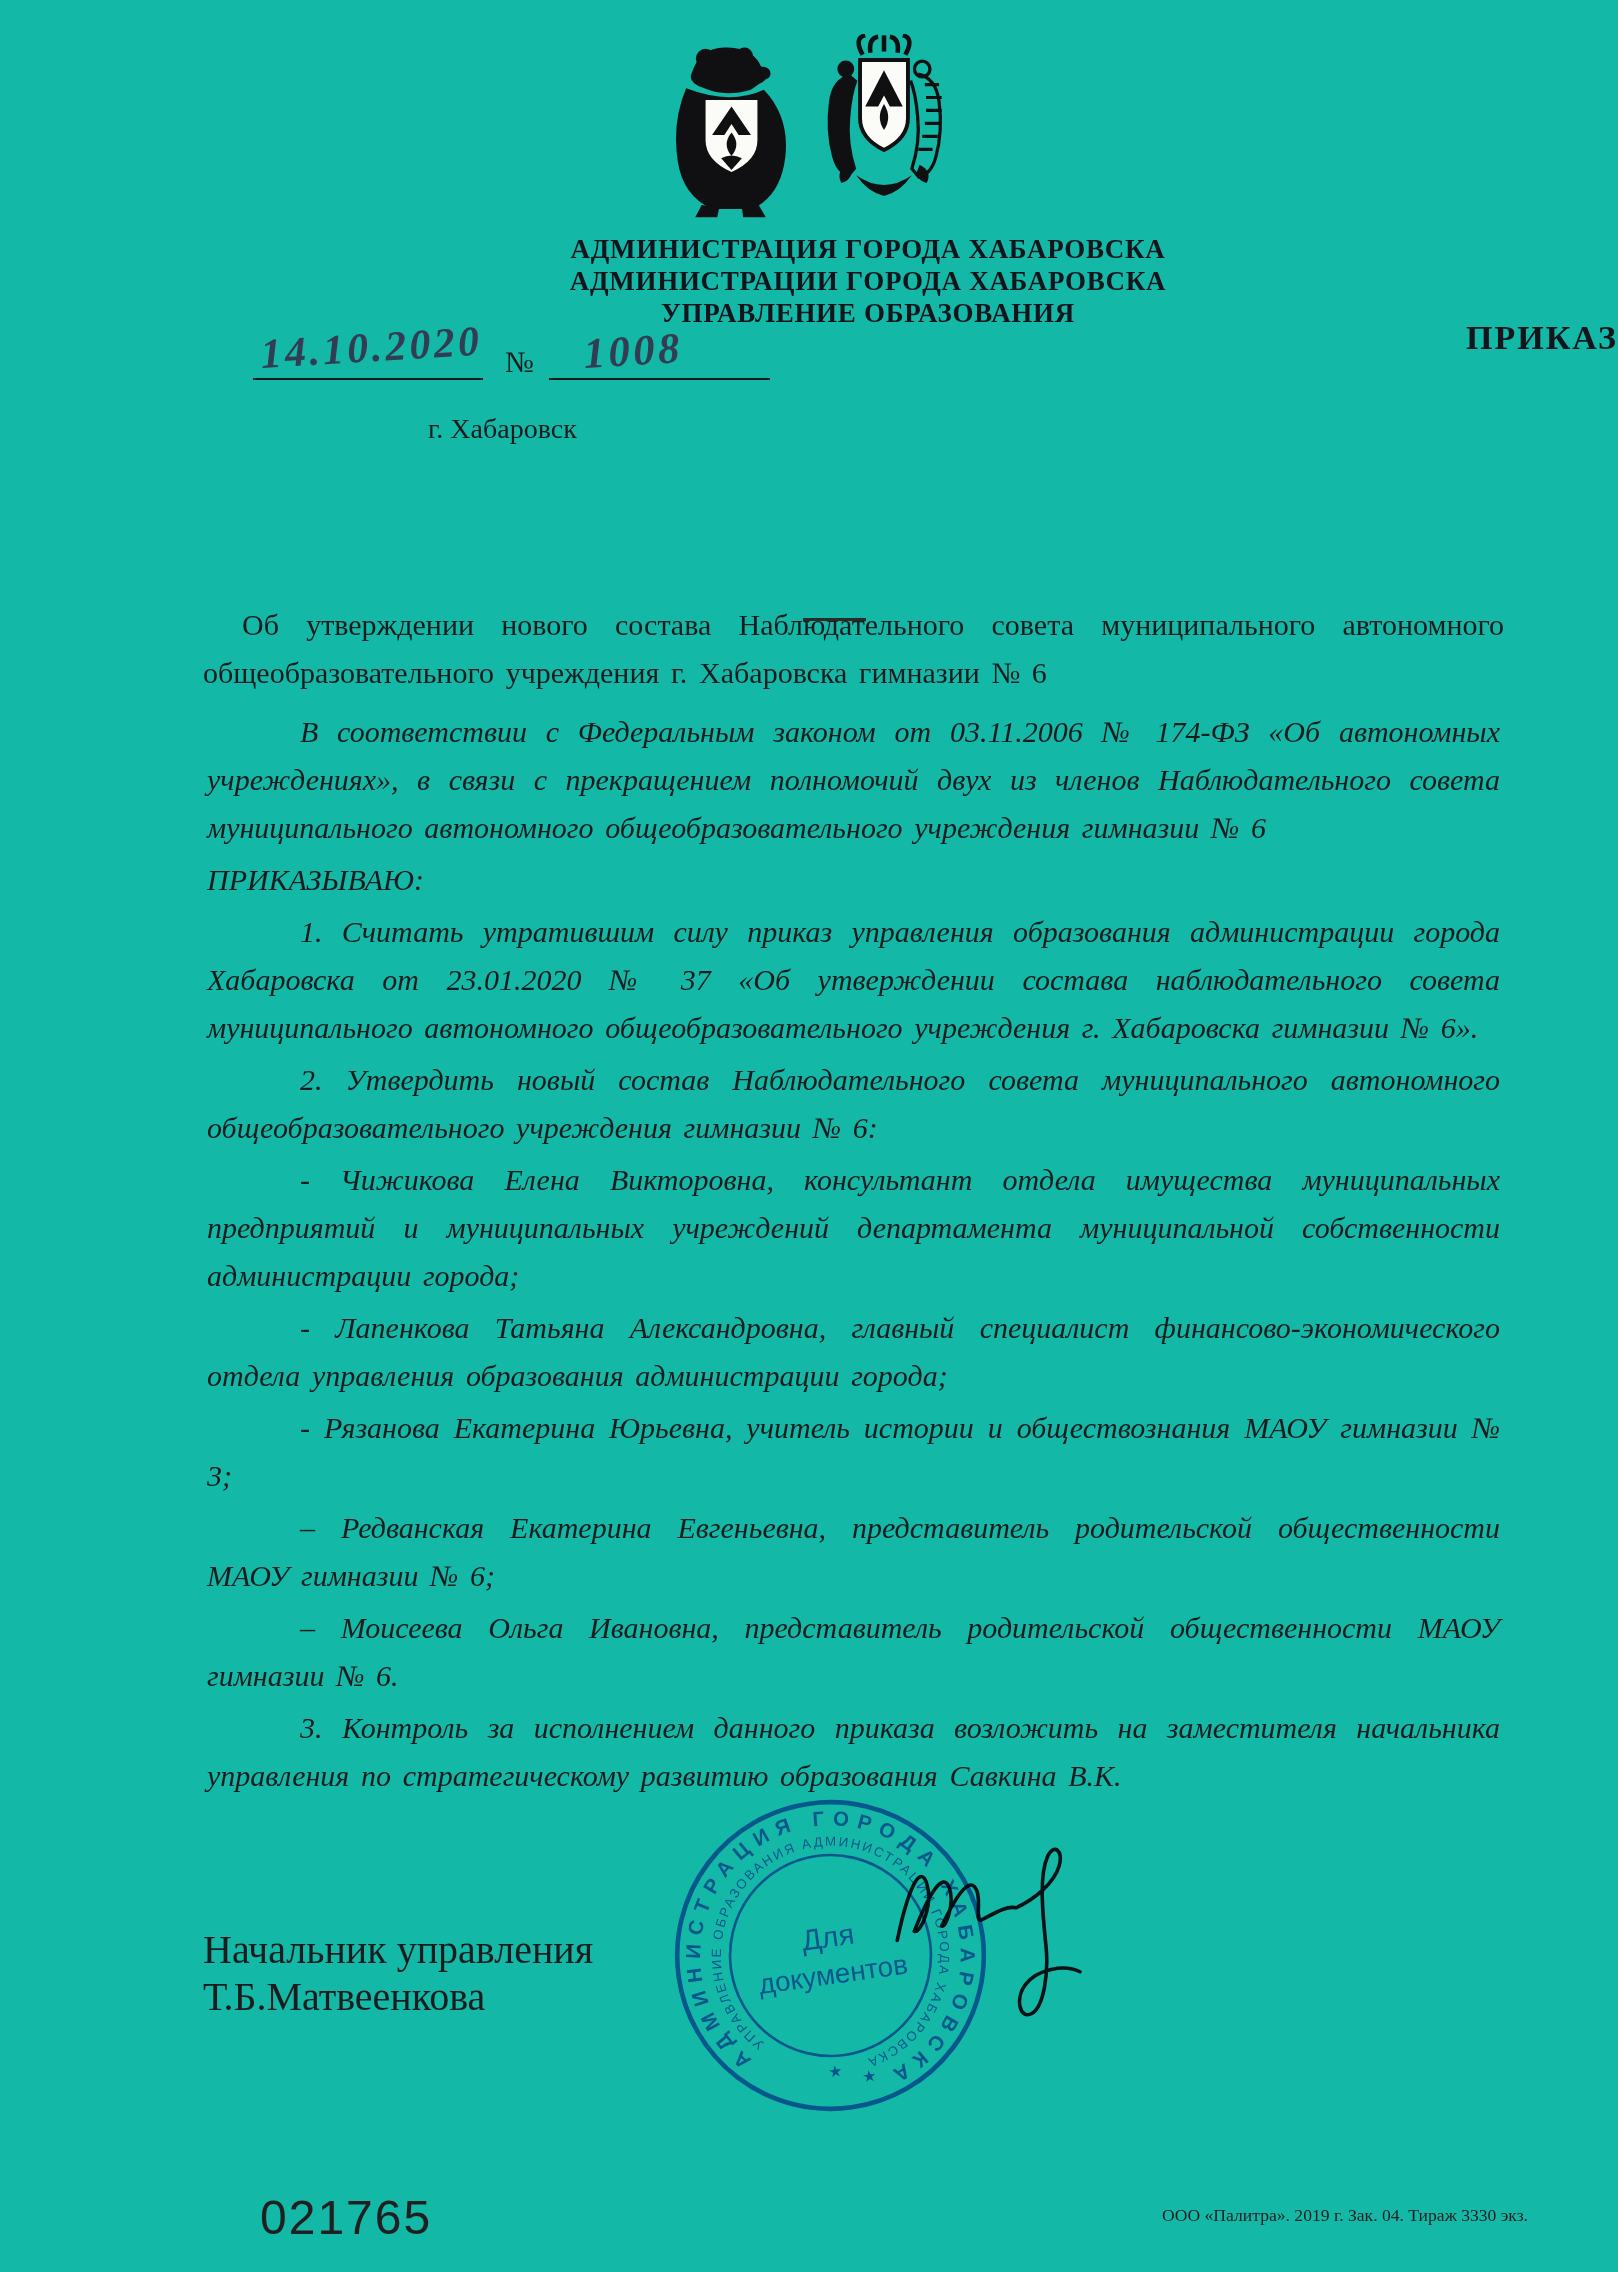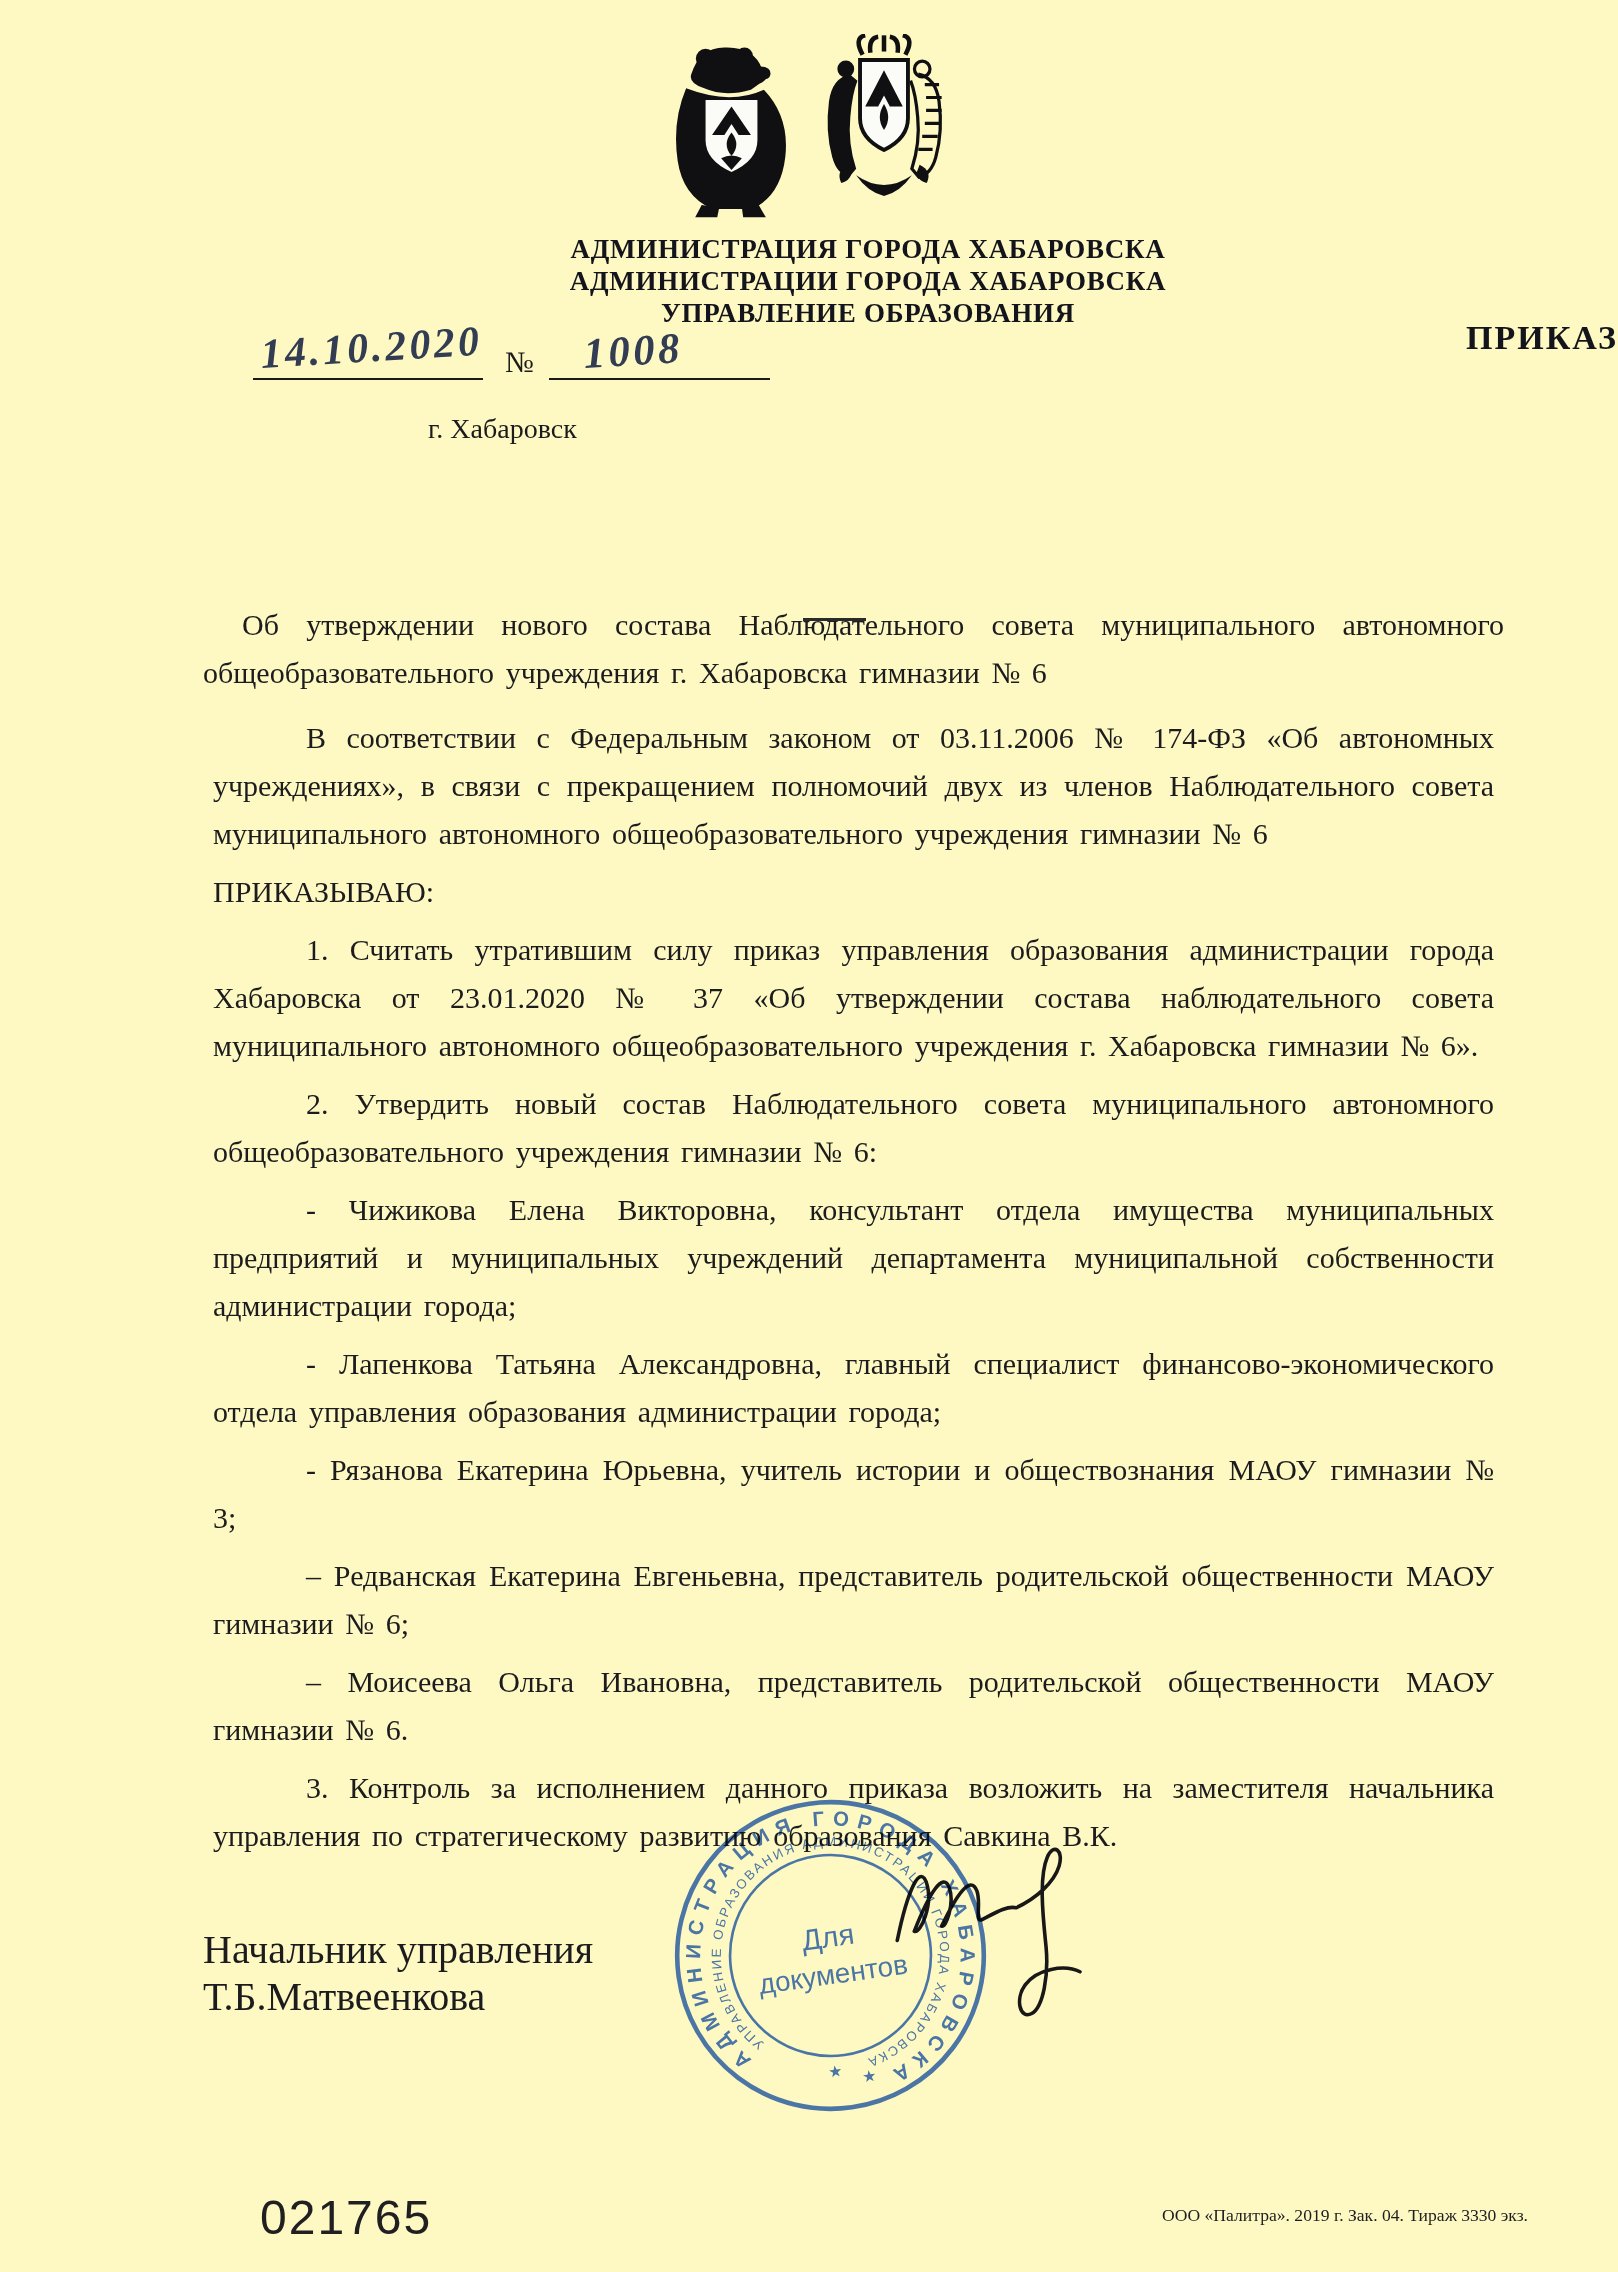--- a/index.html
+++ b/index.html
@@ -1,20 +1,20 @@
 <!DOCTYPE html>
 <html style="font-size:10.5px"><head>
 <meta charset="utf-8">
 <style>
   html,body { margin:0; padding:0; background:#e8e8e8; }
   .page {
     position:relative;
     width:1618px; height:2273px;
     margin:0 auto;
-    background:#fef9c3;
+    background:#14b8a6;
     font-family:"Liberation Serif", serif;
     color:#1c1c1e;
     overflow:hidden;
   }
 
   
   .emblems {
     position:absolute; top:34px; left:0; width:1618px;
     display:flex; justify-content:center; align-items:flex-end; gap:19.6px;
   }
@@ -71,21 +71,21 @@
   .subject {
     position:absolute; left:203px; top:601px; width:1301px;
     font-size:30px; line-height:48px; text-align:justify;
     text-indent:39px; word-spacing:0.14em;
   }
   .body-text {
     position:absolute; left:203px; top:704px; width:1301px;
     font-size:30px; line-height:48px; text-align:justify;
     word-spacing:0.14em;
   }
-  .body-text p { margin:10px; }
+  .body-text p { margin:4px;font-style:italic; }
   .body-text p.indent { text-indent:93px; }
 
   
   .sig-row {
     position:absolute; left:203px; top:1926px; width:1301px;
     display:flex; justify-content:flex-end; align-items:baseline;
     font-size:40px;
     flex-direction:column;
   }
   .sig-right { display:flex; }

